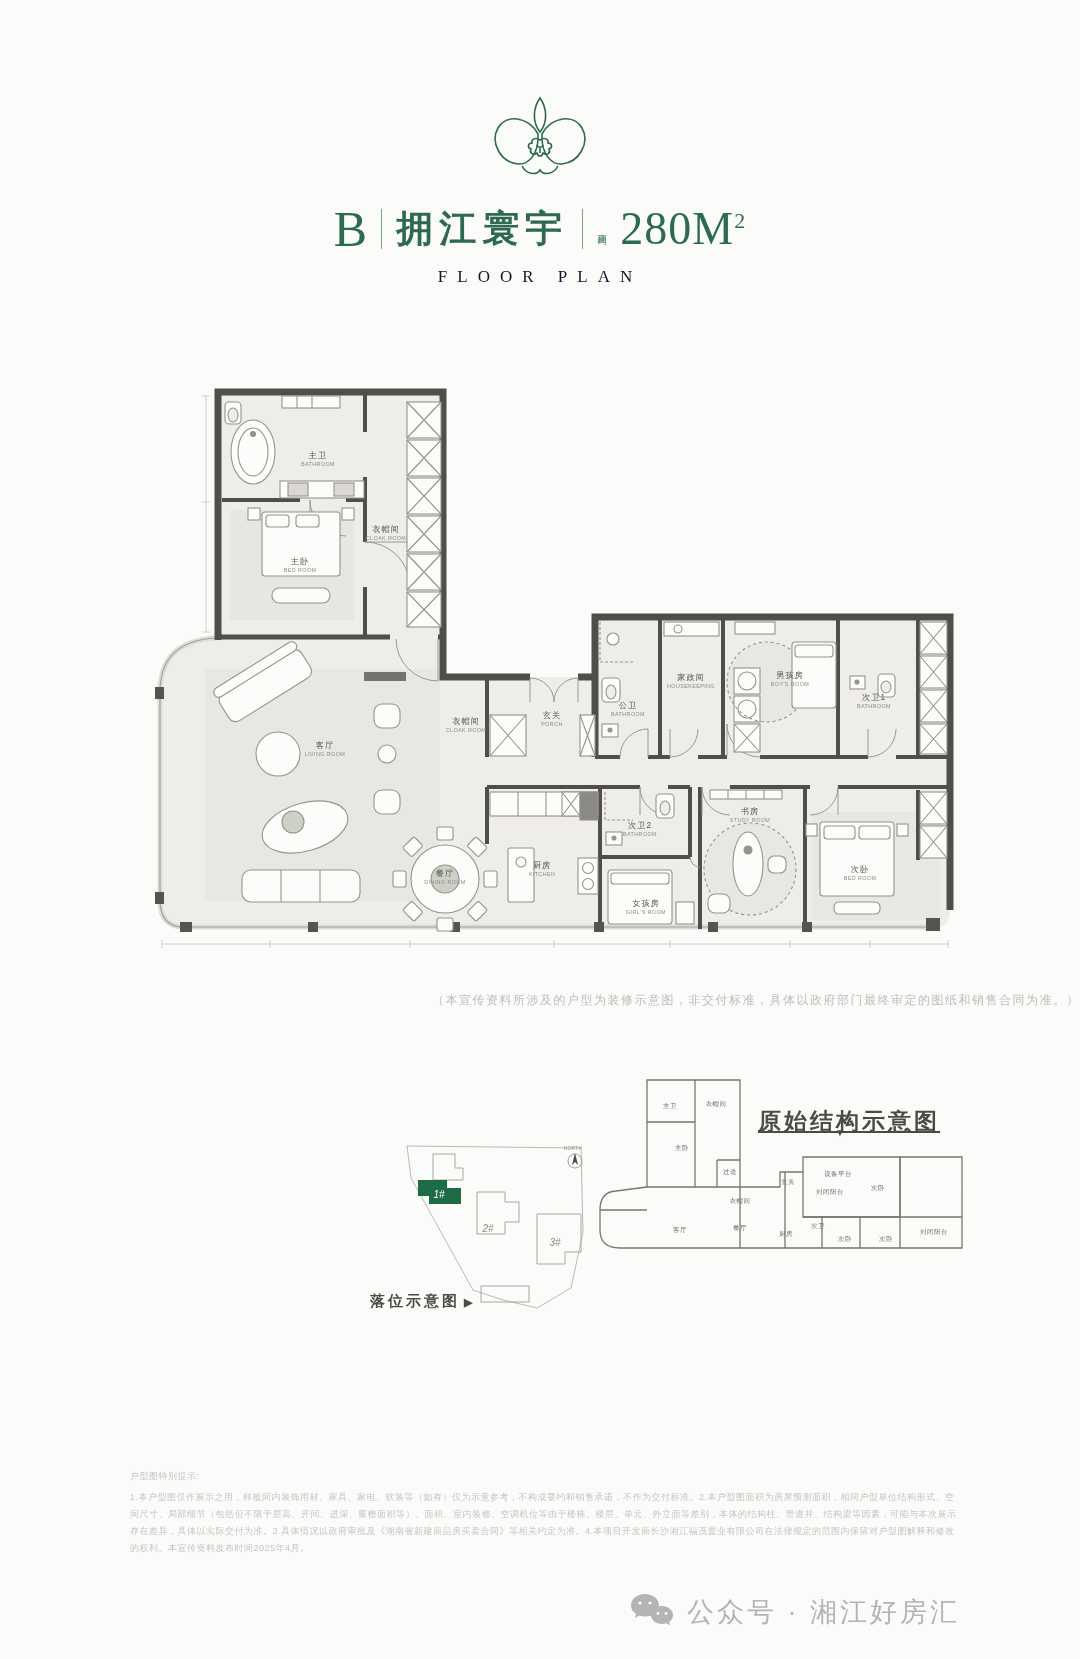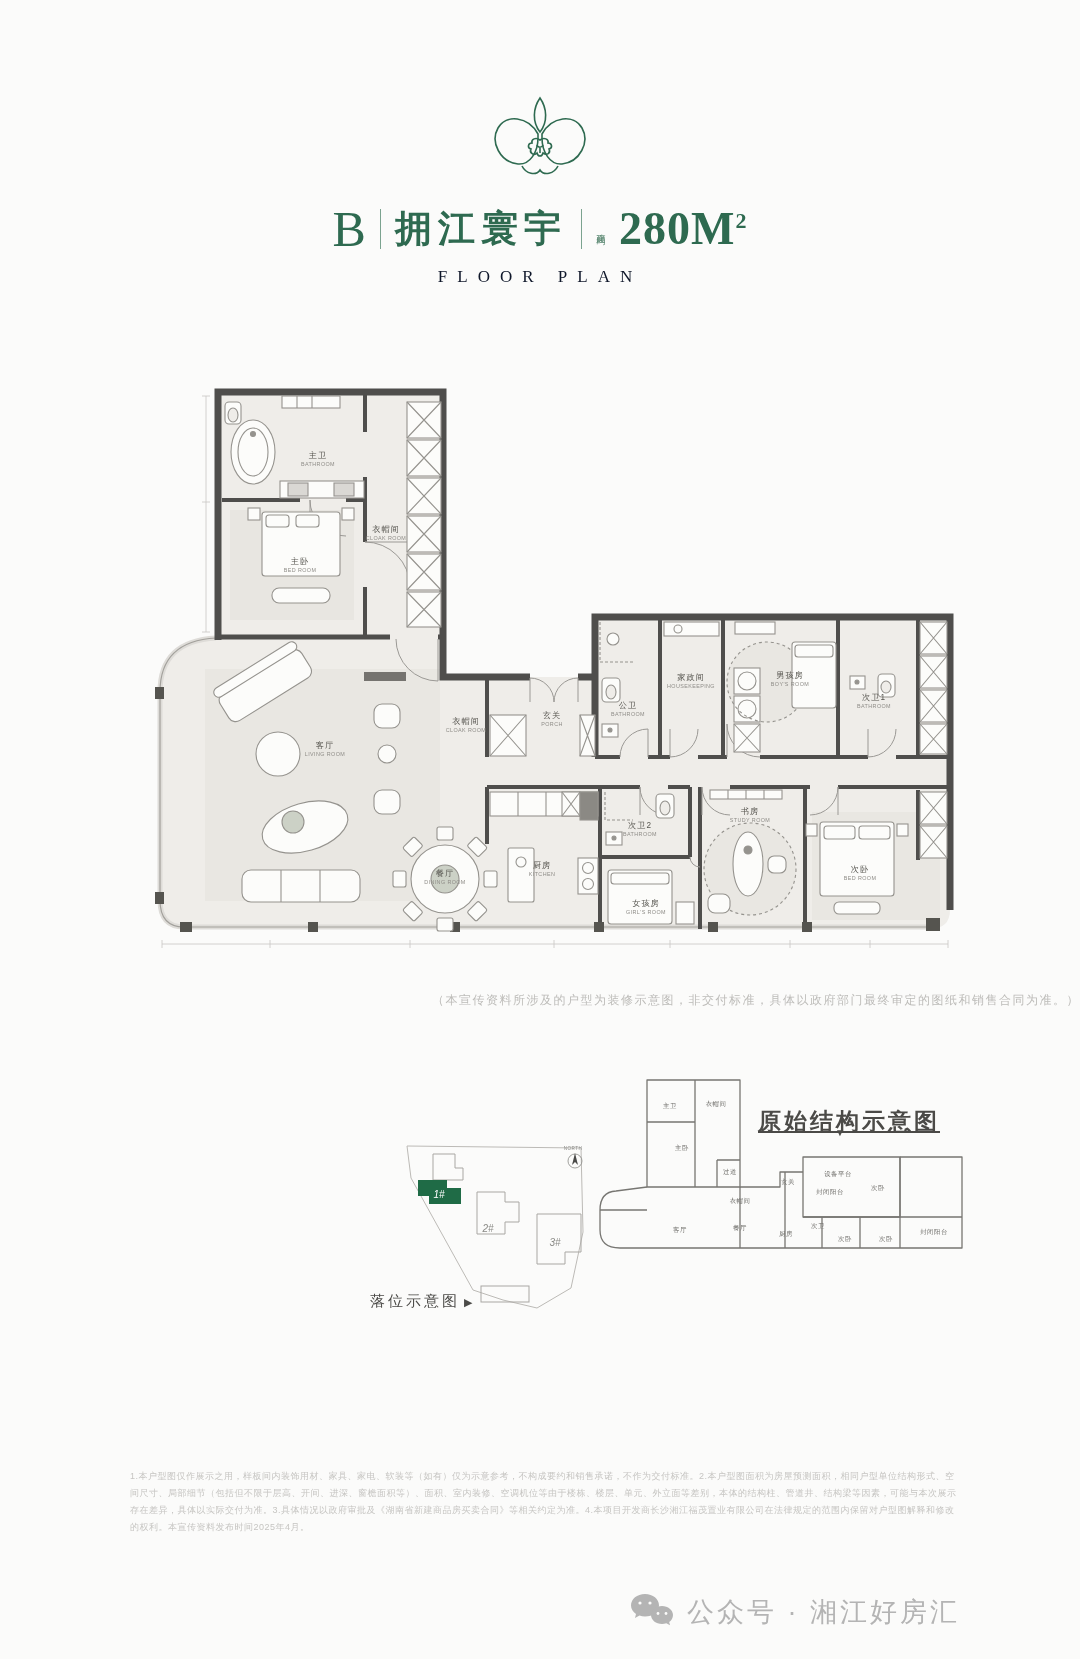--- a/index.html
+++ b/index.html
@@ -10,41 +10,41 @@
   
   .header{left:0;top:96px;width:1080px;text-align:center;color:#2e6a50;}
   .logo-wrap{display:block;margin:0 auto;}
   .title-row{margin-top:14px;display:flex;align-items:center;justify-content:center;gap:14px;
              font-family:"Liberation Serif",serif;color:#2e6a50;}
   .unit-letter{font-size:50px;line-height:1;font-weight:400;}
   .vdiv{width:1px;height:40px;background:#7ba38f;}
   .proj-name{font-size:37px;letter-spacing:6px;font-weight:700;}
   .area-prefix{writing-mode:vertical-rl;font-size:9px;letter-spacing:1px;color:#5d8a74;
                font-family:"Liberation Sans",sans-serif;line-height:1;}
-  .area-val{font-size:46px;font-weight:700;letter-spacing:1px;}
+  .area-val{font-size:46px;font-weight:400;letter-spacing:1px;}
   .area-val sup{font-size:22px;}
   .subtitle{margin-top:12px;font-family:"Liberation Serif",serif;font-size:17px;
             letter-spacing:10px;color:#0f172a;}
 
   
   svg text{text-anchor:middle;font-family:"Liberation Sans",sans-serif;}
   .lbl-cn{font-size:8.2px;fill:#56554f;letter-spacing:1px;}
   .lbl-en{font-size:5.4px;fill:#8f8d88;letter-spacing:.4px;}
   .s-lab{font-size:6.4px;fill:#6e6d69;letter-spacing:.5px;}
   .b-lab{font-size:10px;fill:#8a8a86;font-style:italic;}
   .b-lab-hl{font-size:10px;fill:#ffffff;font-style:italic;}
   .n-lab{font-size:4.6px;fill:#8a8a86;letter-spacing:.5px;}
 
   
   .disclaimer{left:0;top:992px;width:1080px;text-align:right;font-size:12px;
               color:#bdbcb9;letter-spacing:1.5px;}
   .struct-title{left:740px;top:1106px;width:200px;text-align:right;font-size:23px;
                 color:#4b4a47;letter-spacing:3px;font-weight:600;text-decoration:underline;}
   .struct-arrow{left:740px;top:1127px;width:200px;text-align:center;font-size:10px;color:#4b4a47;}
-  .site-caption{left:370px;top:1292px;font-size:15px;color:#4b4a47;letter-spacing:3px;font-weight:400;}
+  .site-caption{left:370px;top:1292px;font-size:15px;color:#4b4a47;letter-spacing:3px;font-weight:700;}
   .site-caption .arr{font-size:11px;margin-left:4px;}
   .notes{left:130px;top:1468px;width:830px;color:#c6c5c2;font-size:9px;line-height:1.9;
          letter-spacing:.5px;}
   .notes .nt{margin-bottom:4px;}
   .footer{left:16px;top:1592px;width:1012px;text-align:right;color:#b4b4b4;
           font-size:27px;letter-spacing:3px;display:flex;align-items:center;
           justify-content:flex-end;gap:12px;padding-right:68px;box-sizing:border-box;}
 </style>
 </head>
 <body>
@@ -375,20 +375,21 @@
       <text x="150" y="170" class="s-lab">餐厅</text>
       <text x="196" y="176" class="s-lab">厨房</text>
       <text x="228" y="168" class="s-lab">次卫</text>
       <text x="255" y="181" class="s-lab">次卧</text>
       <text x="296" y="181" class="s-lab">次卧</text>
       <text x="344" y="174" class="s-lab">封闭阳台</text>
     </g>
 </svg>
 
 <div class="abs notes">
+  <div class="nt">户型图特别提示:</div>
   <div>1.本户型图仅作展示之用，样板间内装饰用材、家具、家电、软装等（如有）仅为示意参考，不构成要约和销售承诺，不作为交付标准。2.本户型图面积为房屋预测面积，相同户型单位结构形式、空间尺寸、局部细节（包括但不限于层高、开间、进深、窗檐面积等）、面积、室内装修、空调机位等由于楼栋、楼层、单元、外立面等差别，本体的结构柱、管道井、结构梁等因素，可能与本次展示存在差异，具体以实际交付为准。3.具体情况以政府审批及《湖南省新建商品房买卖合同》等相关约定为准。4.本项目开发商长沙湘江福茂置业有限公司在法律规定的范围内保留对户型图解释和修改的权利。本宣传资料发布时间2025年4月。</div>
 </div>
 
 <div class="abs footer">
   <svg width="46" height="40" viewBox="0 0 46 40">
     <g fill="#b4b4b4">
       <path d="M16,2 C8,2 2,7 2,13.5 C2,17 4,20 7,22 L6,26 L10.5,23.5 C12.2,24.2 14,24.6 16,24.6 C24,24.6 30,19.5 30,13.3 C30,7 24,2 16,2 Z"></path>
       <path d="M33,14 C27,14 22,18 22,23 C22,28 27,32 33,32 C34.5,32 36,31.7 37.3,31.2 L41,33.2 L40.2,30 C42.5,28.4 44,25.9 44,23 C44,18 39,14 33,14 Z"></path>
     </g>
     <circle cx="11" cy="11" r="1.6" fill="#fbfbfa"></circle>

